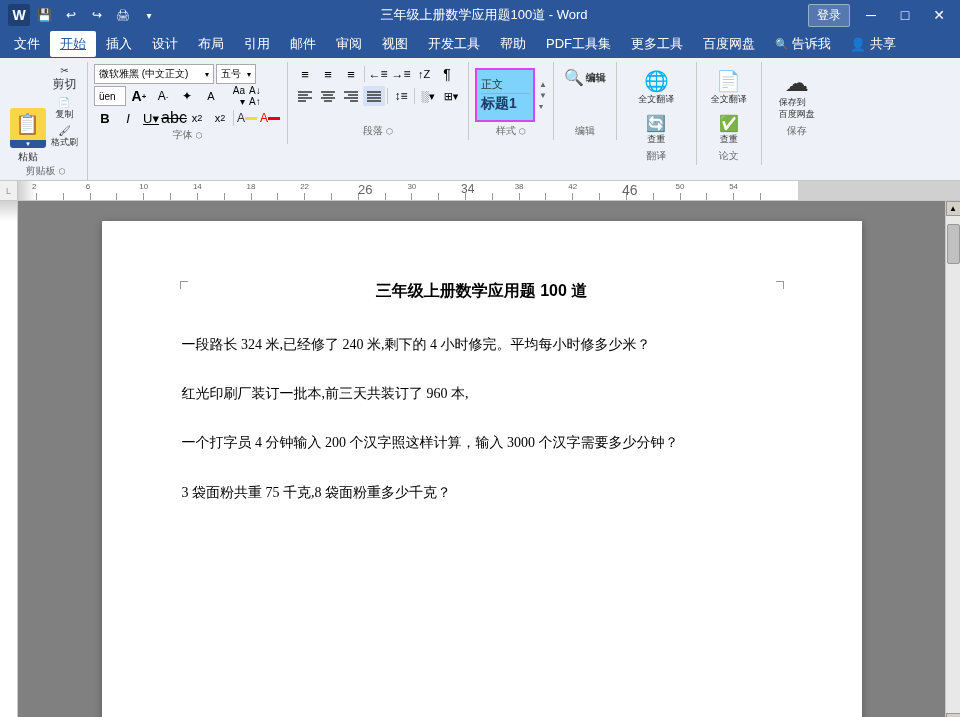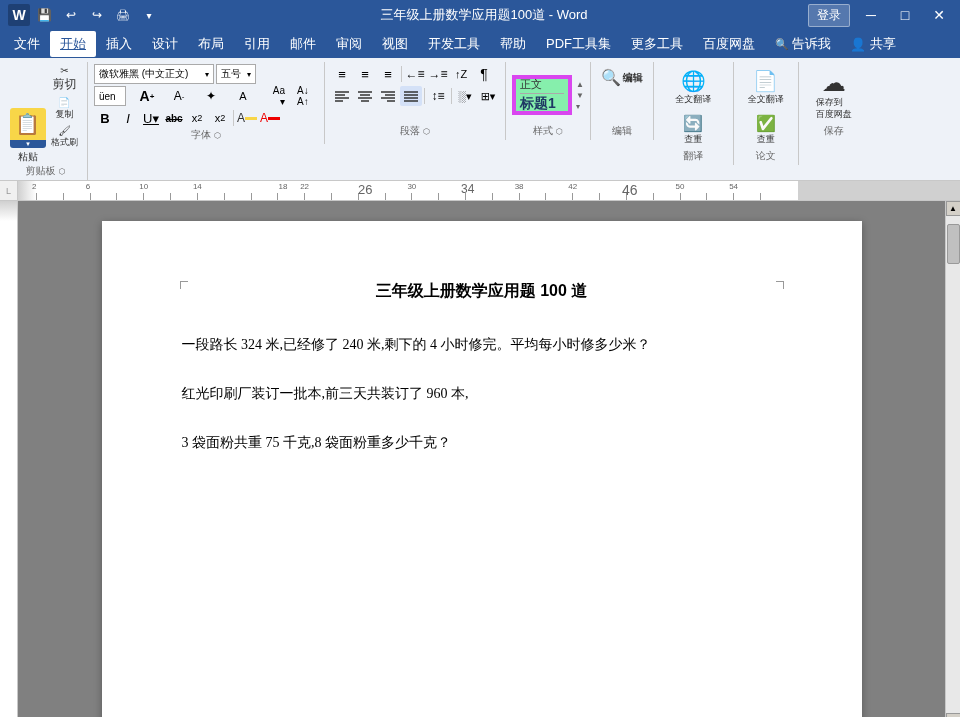--- a/index.html
+++ b/index.html
@@ -242,25 +242,25 @@
       top: 10px;
       left: 1px;
       cursor: pointer;
     }
 
     .styles-preview {
       display: flex;
       flex-direction: column;
       align-items: flex-start;
       justify-content: center;
-      border: 4px solid #d946ef;
+      border: 2px solid #d946ef;
       padding: 2px 4px;
-      background: #86efac;
+      background: #7dd3fc;
       min-width: 60px;
-      height: 40px;
+      height: 54px;
       cursor: pointer;
     }
 
     .expand-arrow {
       font-size: 8px;
       color: #666;
       cursor: pointer;
     }
   </style>
 </head>
@@ -336,37 +336,37 @@
         <div class="font-selector">
           <span style="font-size:10px;white-space:nowrap;overflow:hidden;text-overflow:ellipsis;max-width:100px;">微软雅黑 (中文正文)</span>
           <span style="margin-left:auto;font-size:8px;">▾</span>
         </div>
         <div class="size-selector">
           <span style="font-size:10px;">五号</span>
           <span style="margin-left:auto;font-size:8px;">▾</span>
         </div>
       </div>
 
-      <div style="display:flex;align-items:center;gap:10px;">
+      <div style="display:flex;align-items:center;gap:2px;">
         <div class="uien-box">
           <span style="font-size:10px;">üen</span>
         </div>
         <div class="format-btn" style="font-size:14px;font-weight:bold;">A<sup style="font-size:8px;">+</sup></div>
         <div class="format-btn" style="font-size:12px;">A<sup style="font-size:8px;">-</sup></div>
         <div class="format-btn">✦</div>
         <div class="format-btn" style="font-size:11px;">A</div>
         <div class="format-btn" style="font-size:10px;text-align:right;">Aa ▾</div>
         <div class="format-btn" style="font-size:10px;">A↓ A↑</div>
       </div>
 
       <div style="display:flex;align-items:center;gap:1px;">
         <div class="format-btn" style="font-weight:bold;font-size:13px;">B</div>
         <div class="format-btn" style="font-style:italic;font-size:13px;">I</div>
         <div class="format-btn" style="text-decoration:underline;font-size:13px;">U▾</div>
-        <div class="format-btn" style="font-size:10px;text-decoration:line-through;font-weight:bold;">abc</div>
+        <div class="format-btn" style="font-size:16px;text-decoration:line-through;">abc</div>
         <div class="format-btn" style="font-size:11px;">x<sub>2</sub></div>
         <div class="format-btn" style="font-size:11px;">x<sup>2</sup></div>
         <div style="width:1px;height:16px;background:#c8c8c8;margin:0 1px;"></div>
         <div class="format-btn">
           <span style="font-size:12px;color:#333;">A</span>
           <div style="height:3px;background:#f8d648;width:14px;margin-top:1px;"></div>
         </div>
         <div class="format-btn">
           <span style="font-size:12px;color:#e00;">A</span>
           <div style="height:3px;background:#e00;width:14px;margin-top:1px;"></div>
@@ -509,21 +509,21 @@
         <div style="position: absolute; left: 71.6296px; top: 12px; width: 1px; height: 8px; background: rgb(153, 153, 153);"></div>
         <div style="position: absolute; left: 67.6296px; top: 1px; font-size: 8px; color: rgb(102, 102, 102);">6</div>
         <div style="position: absolute; left: 98.4444px; top: 12px; width: 1px; height: 8px; background: rgb(153, 153, 153);"></div>
         <div style="position: absolute; left: 125.259px; top: 12px; width: 1px; height: 8px; background: rgb(153, 153, 153);"></div>
         <div style="position: absolute; left: 121.259px; top: 1px; font-size: 8px; color: rgb(102, 102, 102);">10</div>
         <div style="position: absolute; left: 152.074px; top: 12px; width: 1px; height: 8px; background: rgb(153, 153, 153);"></div>
         <div style="position: absolute; left: 178.889px; top: 12px; width: 1px; height: 8px; background: rgb(153, 153, 153);"></div>
         <div style="position: absolute; left: 174.889px; top: 1px; font-size: 8px; color: rgb(102, 102, 102);">14</div>
         <div style="position: absolute; left: 205.704px; top: 12px; width: 1px; height: 8px; background: rgb(153, 153, 153);"></div>
         <div style="position: absolute; left: 232.519px; top: 12px; width: 1px; height: 8px; background: rgb(153, 153, 153);"></div>
-        <div style="position: absolute; left: 228.519px; top: 1px; font-size: 8px; color: rgb(102, 102, 102); margin-left: 32px;">18</div>
+        <div style="position: absolute; left: 228.519px; top: 1px; font-size: 8px; color: rgb(102, 102, 102);">18</div>
         <div style="position: absolute; left: 259.333px; top: 12px; width: 1px; height: 8px; background: rgb(153, 153, 153);"></div>
         <div style="position: absolute; left: 286.148px; top: 12px; width: 1px; height: 8px; background: rgb(153, 153, 153);"></div>
         <div style="position: absolute; left: 282.148px; top: 1px; font-size: 8px; color: rgb(102, 102, 102);">22</div>
         <div style="position: absolute; left: 312.963px; top: 12px; width: 1px; height: 8px; background: rgb(153, 153, 153);"></div>
         <div style="position: absolute; left: 339.778px; top: 12px; width: 1px; height: 8px; background: rgb(153, 153, 153);"></div>
         <div style="position: absolute; left: 340px; top: 1px; font-size: 13px; color: rgb(102, 102, 102);">26</div>
         <div style="position: absolute; left: 366.593px; top: 12px; width: 1px; height: 8px; background: rgb(153, 153, 153);"></div>
         <div style="position: absolute; left: 393.407px; top: 12px; width: 1px; height: 8px; background: rgb(153, 153, 153);"></div>
         <div style="position: absolute; left: 389.407px; top: 1px; font-size: 8px; color: rgb(102, 102, 102);">30</div>
         <div style="position: absolute; left: 420.222px; top: 12px; width: 1px; height: 8px; background: rgb(153, 153, 153);"></div>
@@ -561,20 +561,21 @@
       <div style="position:absolute;top:60px;left:78px;width:8px;height:8px;border-top:1px solid #999;border-left:1px solid #999;"></div>
       <div style="position:absolute;top:60px;right:78px;width:8px;height:8px;border-top:1px solid #999;border-right:1px solid #999;"></div>
 
       <div class="doc-title">三年级上册数学应用题 100 道</div>
 
 
       <div class="doc-paragraph">一段路长 324 米,已经修了 240 米,剩下的 4 小时修完。平均每小时修多少米？</div>
 
       <div class="doc-paragraph">红光印刷厂装订一批本,前三天共装订了 960 本,</div>
 
+      <div class="doc-paragraph">一个打字员 4 分钟输入 200 个汉字照这样计算，输入 3000 个汉字需要多少分钟？</div>
 
       <div class="doc-paragraph">3 袋面粉共重 75 千克,8 袋面粉重多少千克？</div>
 
     </div>
   </div>
 
   <div id="right-scrollbar" style="width:15px;background:#f0f0f0;border-left:1px solid #c8c8c8;display:flex;flex-direction:column;">
     <div class="scroll-btn">▲</div>
     <div class="scroll-track" style="flex:1;background:#e8e8e8;position:relative;">
       <div class="scroll-thumb" style="width:13px;height:40px;background:#c0c0c0;border:1px solid #999;position:absolute;top:8px;left:1px;border-radius:2px;"></div>

